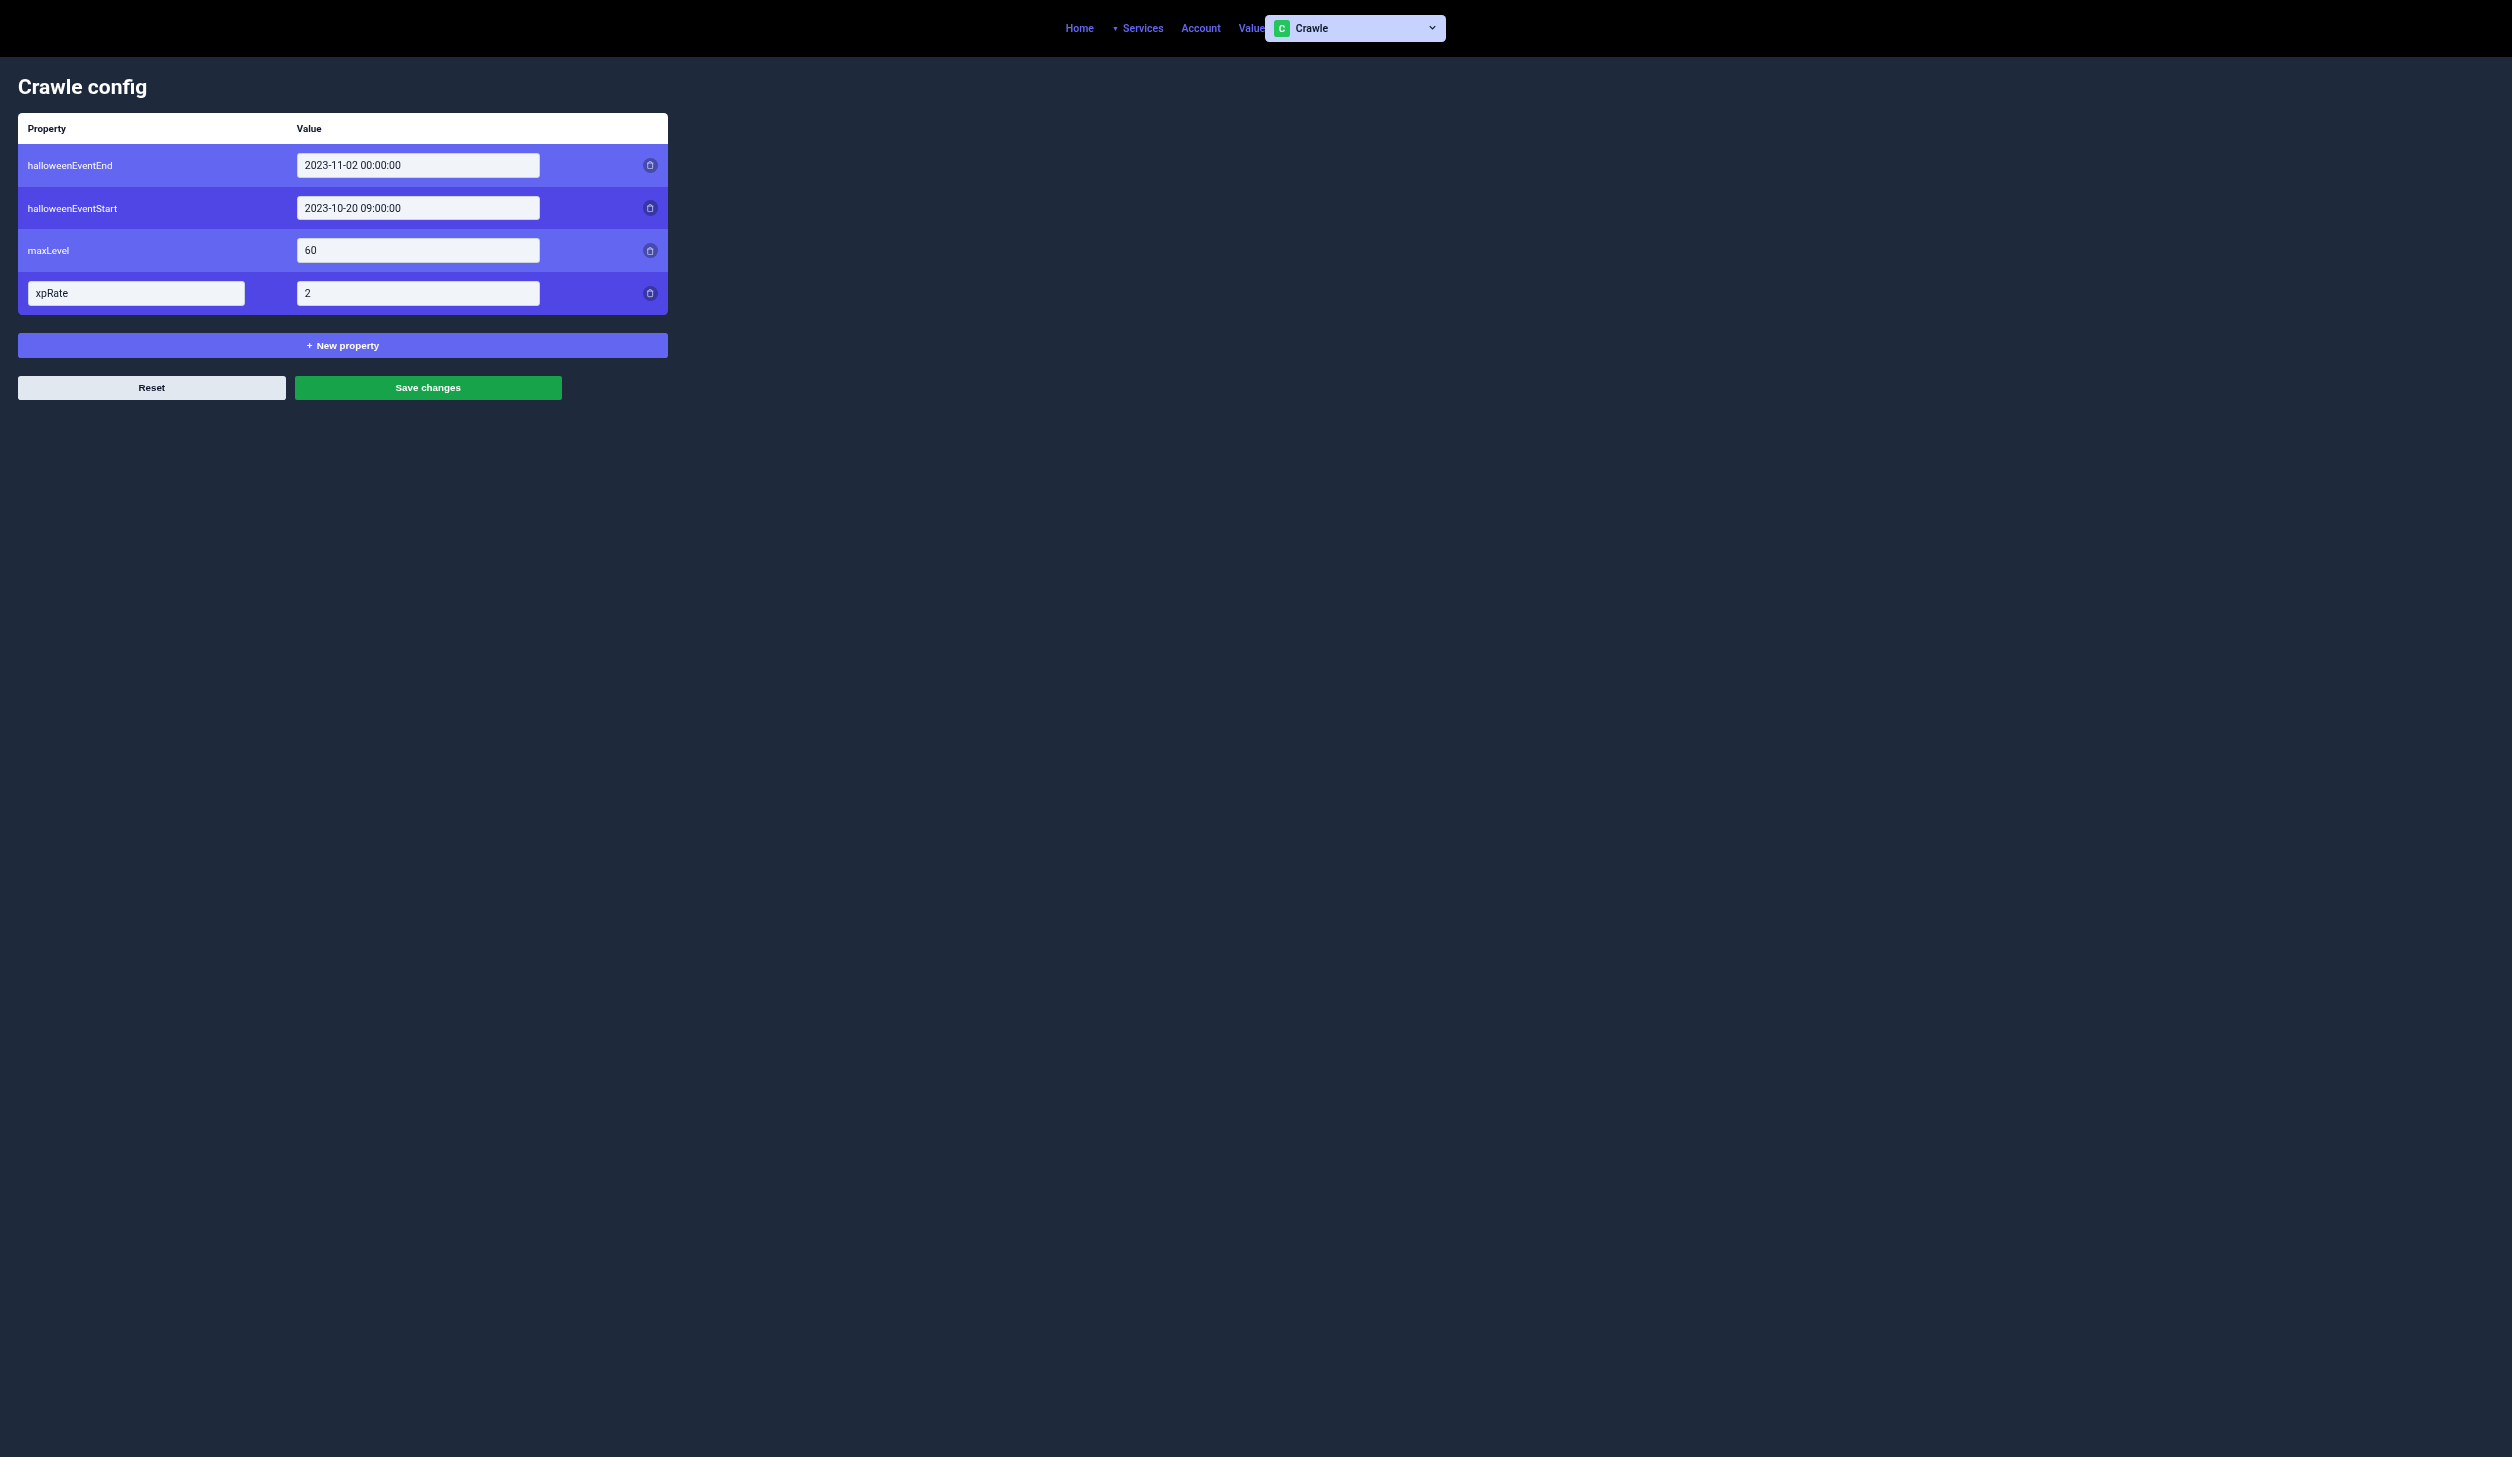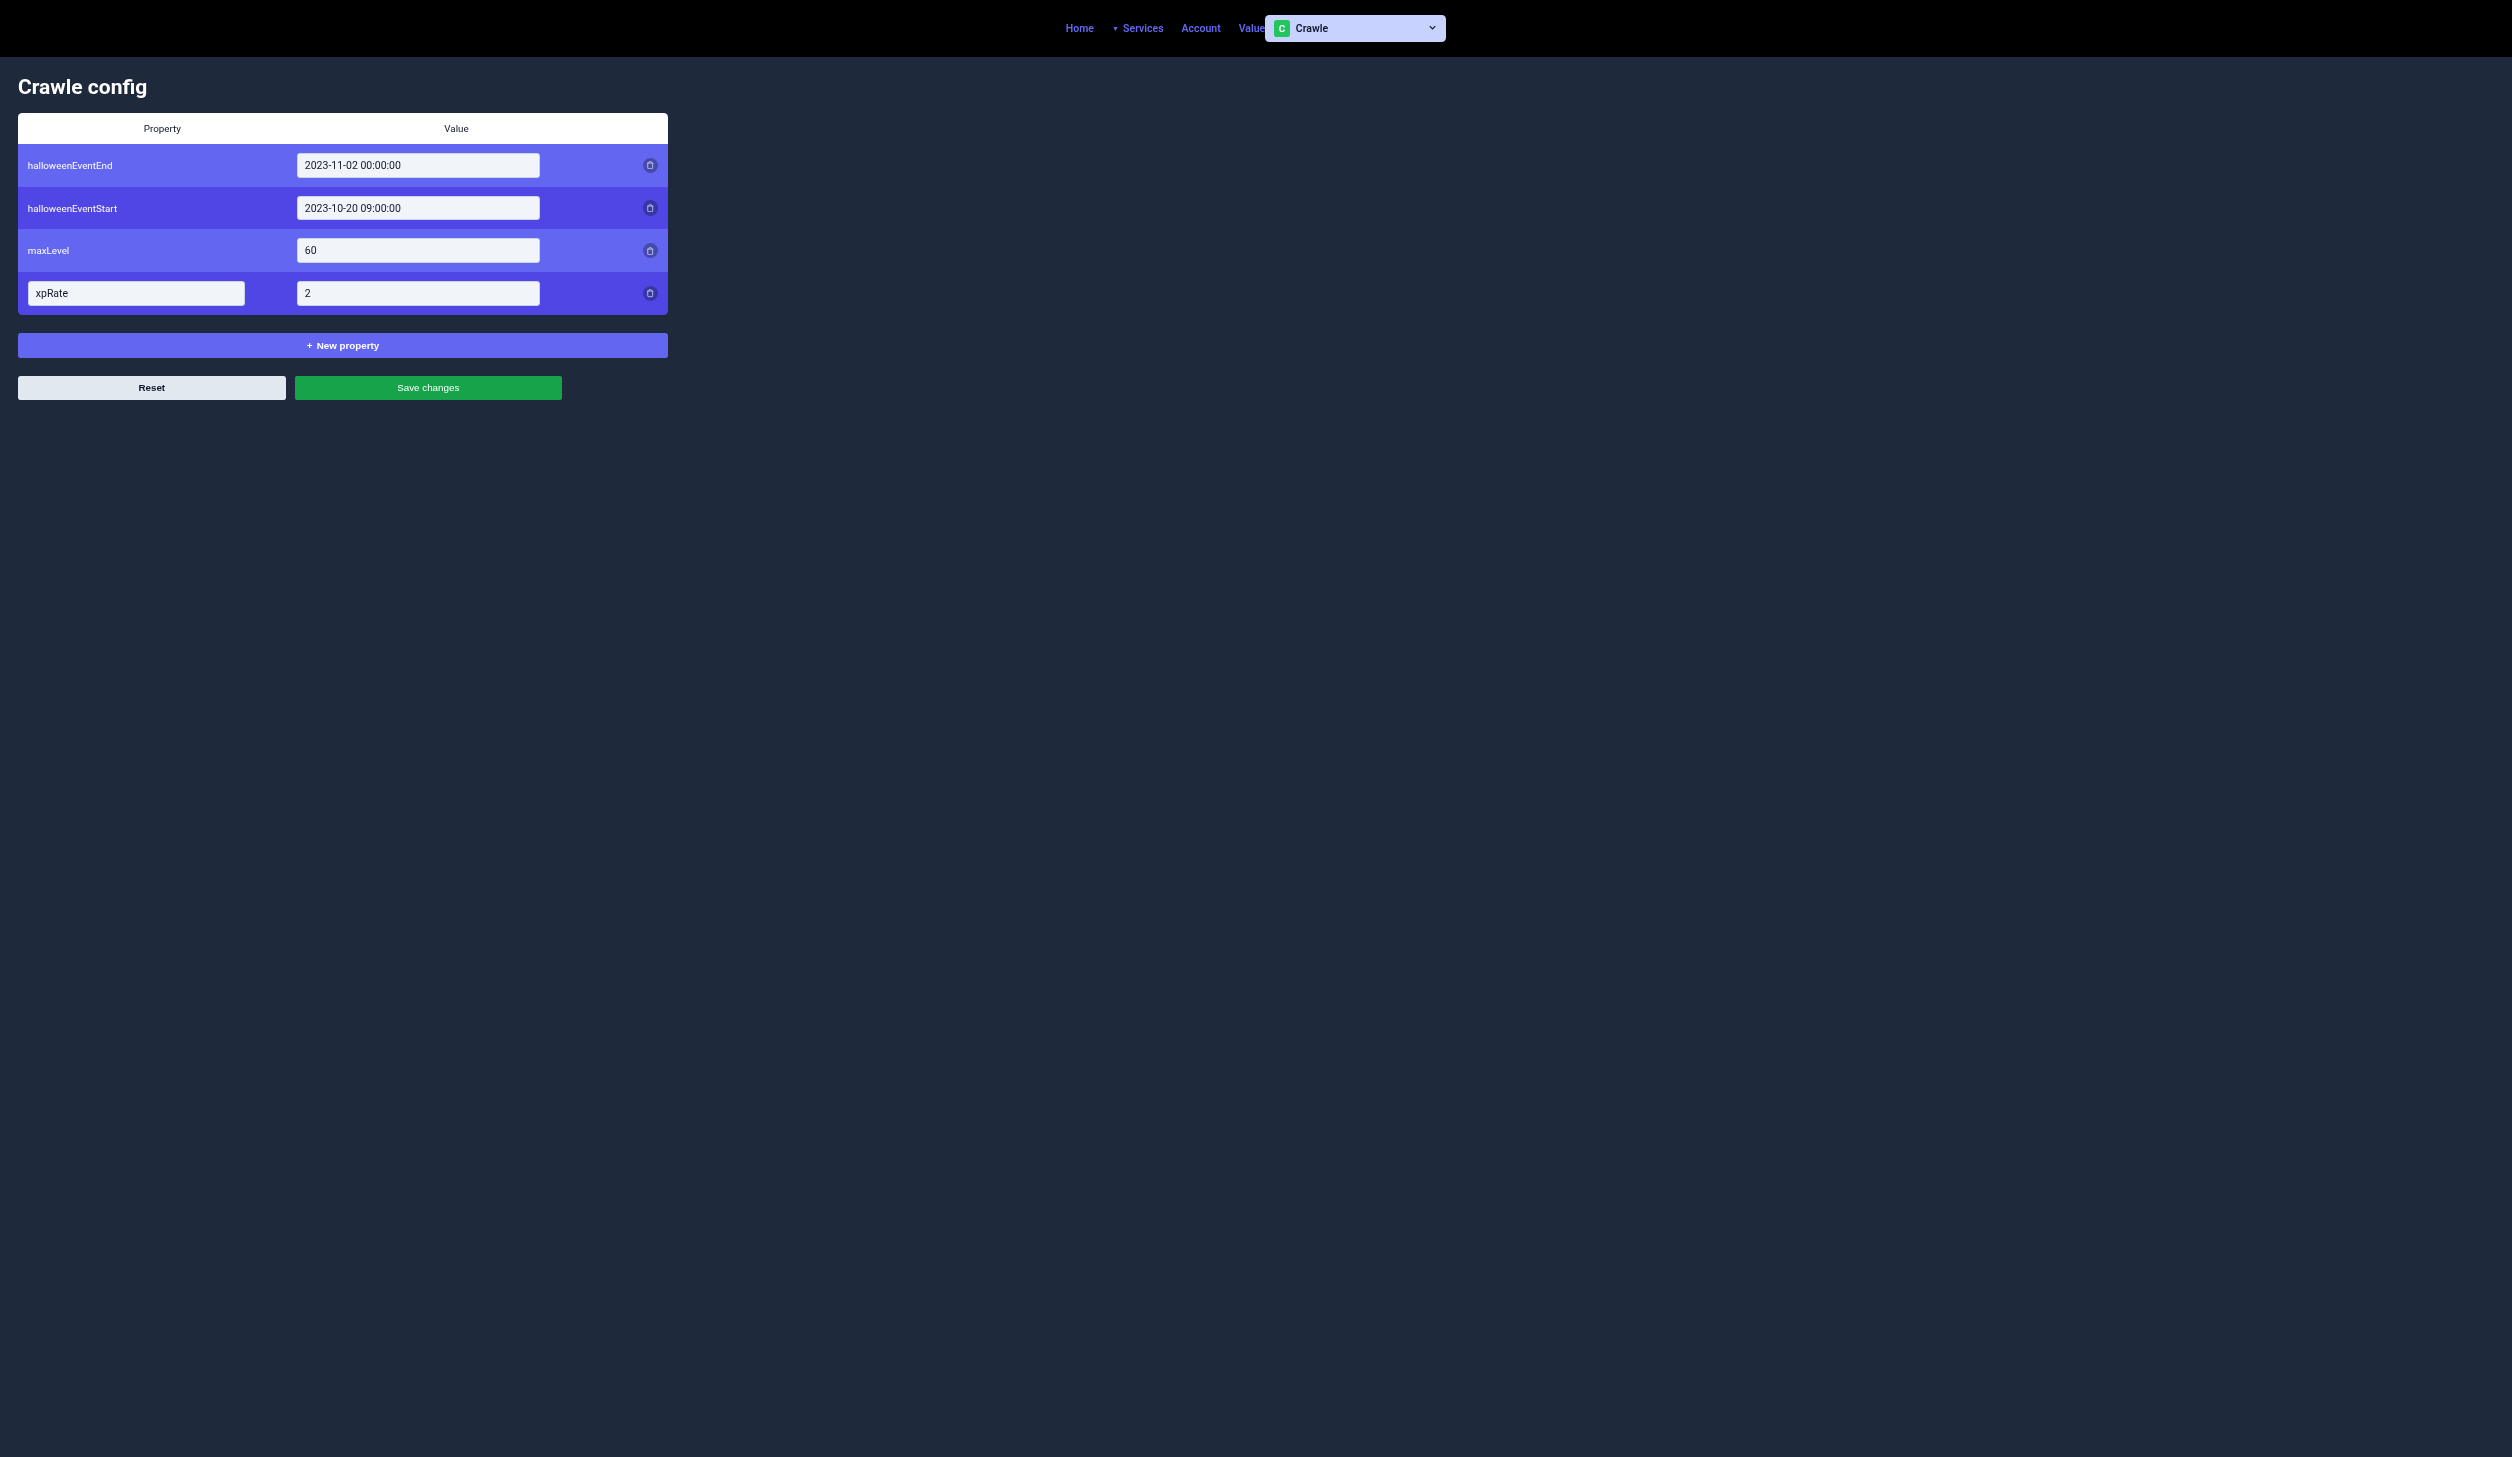--- a/index.html
+++ b/index.html
@@ -97,23 +97,22 @@
       border-radius: 4.2px;
       overflow: hidden;
     }
     
     .table-header {
       background-color: #fff;
       color: #0f172a;
       display: grid;
       grid-template-columns: 269px 1fr 42px;
       padding: 9.8px 9.8px;
-      font-weight: 400;
-      font-size: 9.8px;
-      text-align: center;
+      font-weight: 700;
+      font-size: 9.8px;
     }
     
     .table-row {
       display: grid;
       grid-template-columns: 269px 1fr 42px;
       align-items: center;
       padding: 9px 9.8px;
       gap: 0;
     }
     
@@ -219,21 +218,21 @@
     }
     
     .save-btn {
       flex: 1;
       background-color: #16a34a;
       color: #fff;
       border: none;
       padding: 6.3px;
       border-radius: 2px;
       font-size: 9.8px;
-      font-weight: 400;
+      font-weight: 700;
       cursor: pointer;
     }
   </style>
 </head>
 <body>
 
 <div class="header">
   <nav class="nav">
     <a class="nav-link">Home</a>
     <a class="nav-link">

